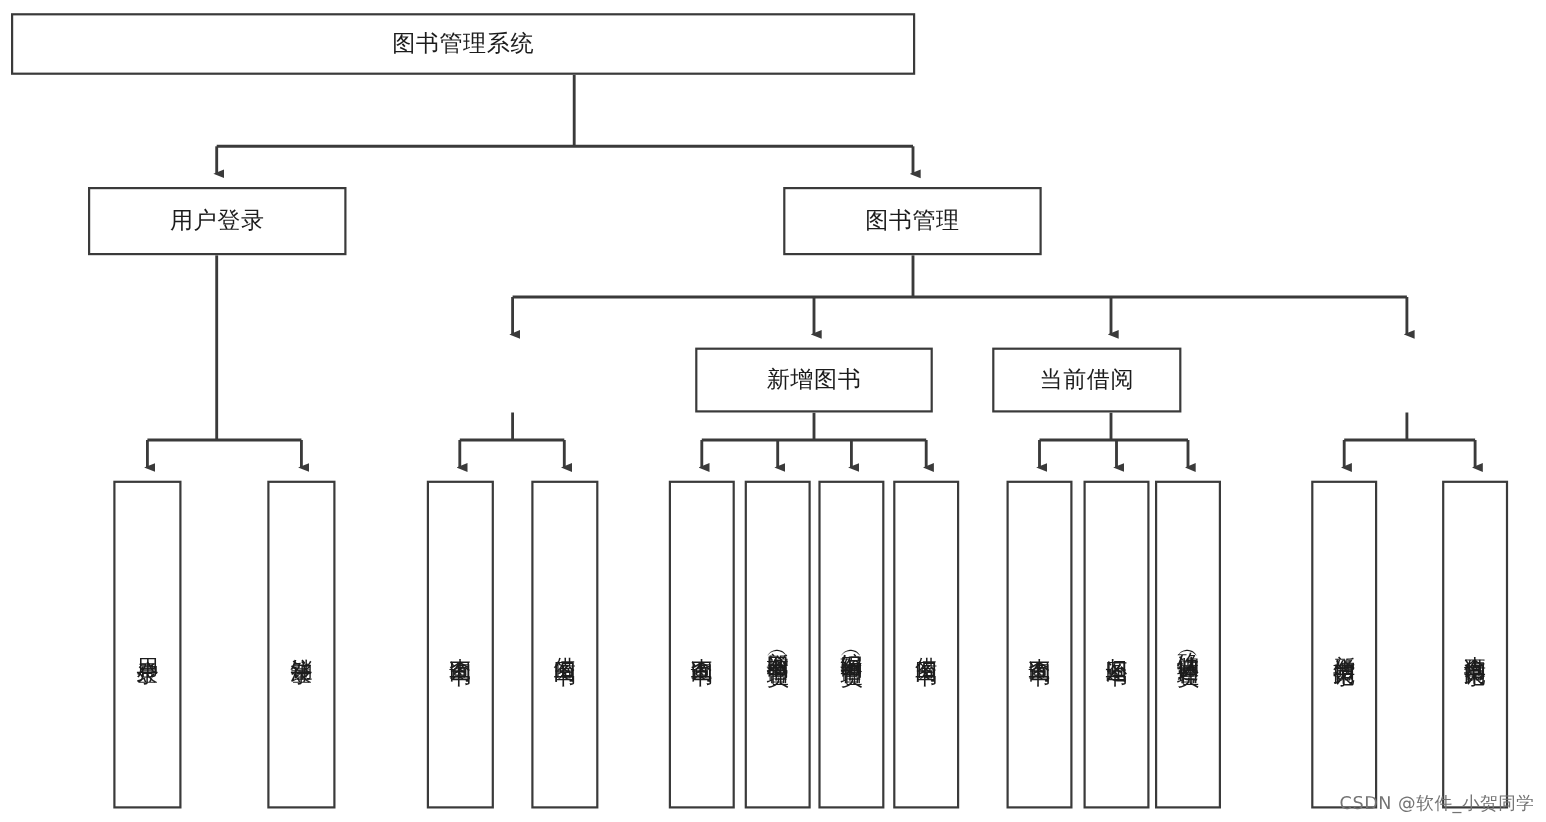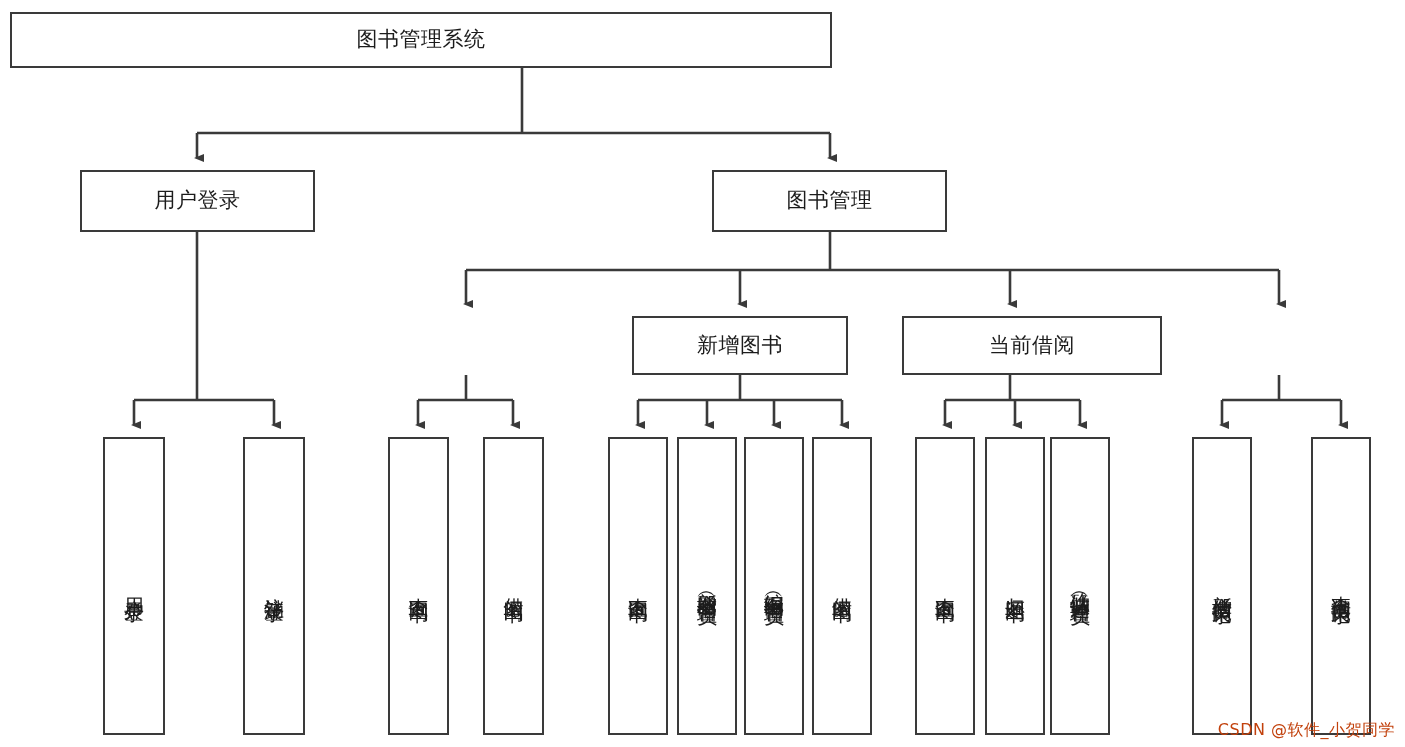--- a/index.html
+++ b/index.html
@@ -57,21 +57,21 @@
     line-height: 1.45;
     letter-spacing: 2px;
     white-space: nowrap;
     text-align: center;
   }
   #watermark {
     position: absolute;
     right: 10px;
     bottom: 6px;
     font-size: 16px;
-    color: #c2410c;
+    color: #737373;
     letter-spacing: 0.5px;
     white-space: nowrap;
     user-select: none;
   }
 </style>
 </head>
 <body>
 
 <div id="diagram-canvas">
 
@@ -136,21 +136,21 @@
 
   <div class="node h" style="left:712px; top:170px; width:235px; height:62px;">
     <span class="label">图书管理</span>
   </div>
 
 
   <div class="node h" style="left:632px; top:316px; width:216px; height:59px;">
     <span class="label">新增图书</span>
   </div>
 
-  <div class="node h" style="left:902px; top:316px; width:260px; height:59px;">
+  <div class="node h" style="left:902px; top:316px; width:172px; height:59px;">
     <span class="label">当前借阅</span>
   </div>
 
 
   <div class="node v" style="left:103px; top:437px; width:62px; height:298px;">
     <span class="label">用户登录</span>
   </div>
 
   <div class="node v" style="left:243px; top:437px; width:62px; height:298px;">
     <span class="label">注销登录</span>

